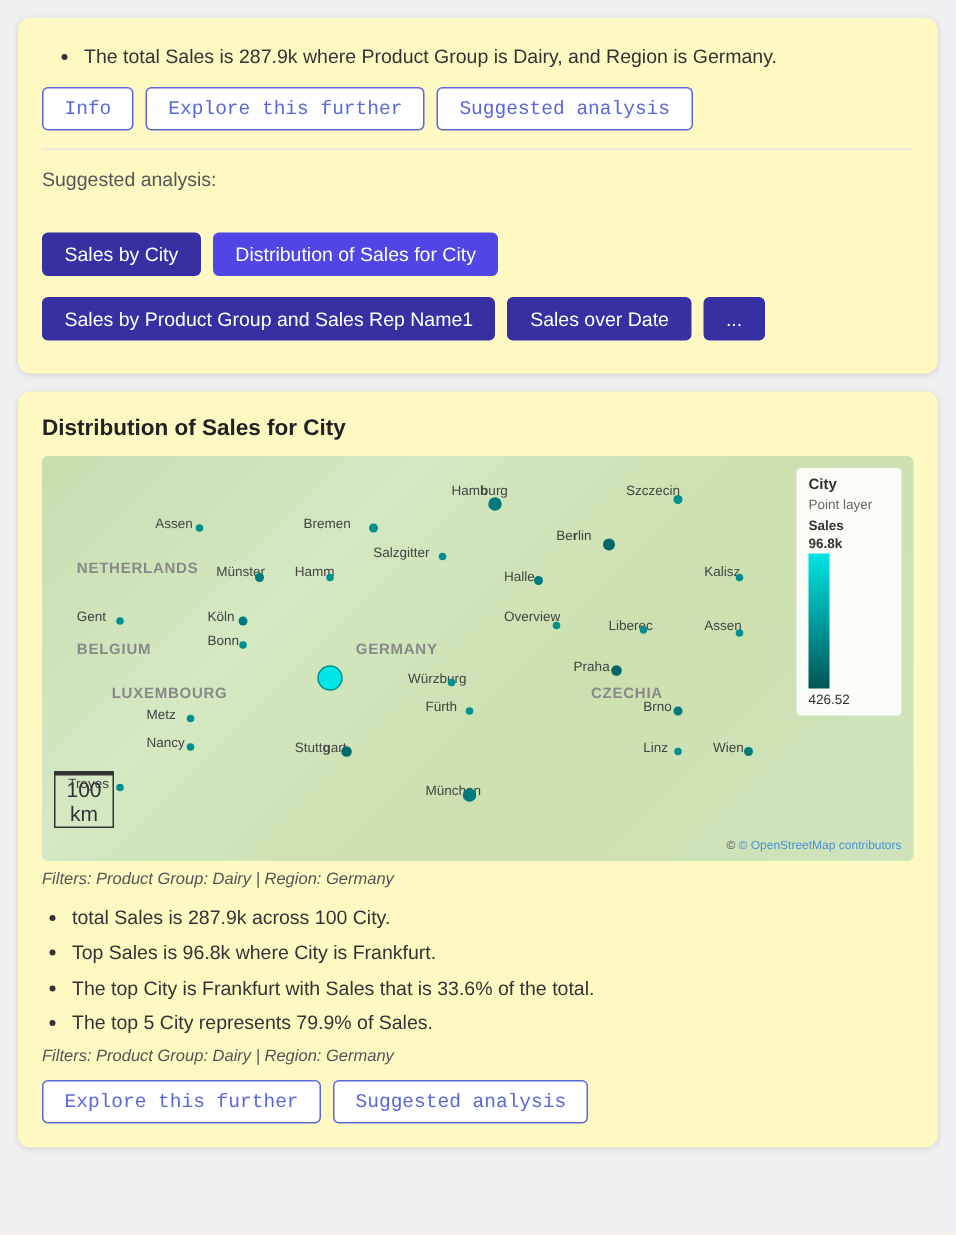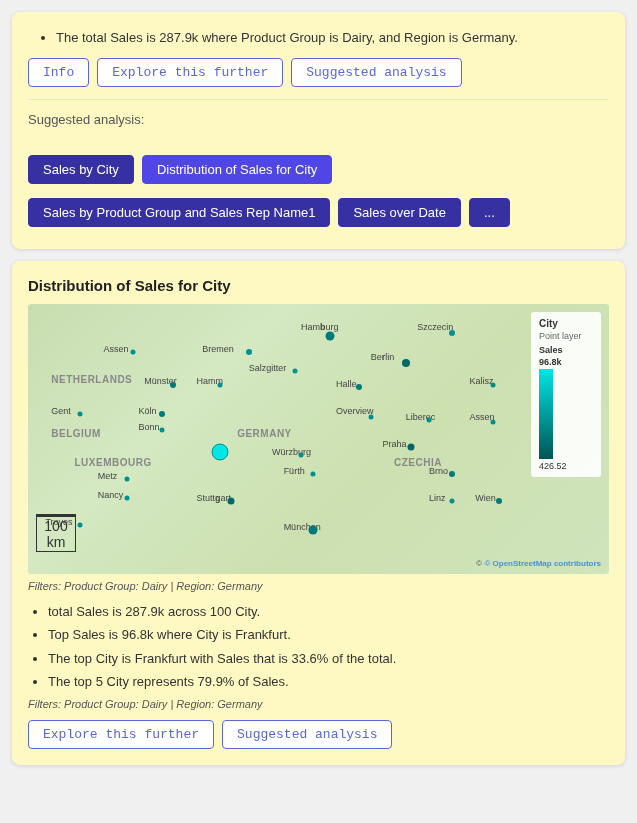--- a/index.html
+++ b/index.html
@@ -362,21 +362,21 @@
             <span style="font-size:9px;margin-top:2px;">426.52</span>
           </div>
         </div>
       </div>
 
       <div class="map-scale">
         <div style="border:1px solid #333;border-top:3px solid #333;width:40px;padding:1px 2px;font-size:14px;text-align:center;">100 km</div>
       </div>
 
       <div class="map-attribution">
-        © <span style="color:#4a90d9;font-weight:bold;">© OpenStreetMap contributors</span>
+        © <span style="color:#4a90d9;">© OpenStreetMap contributors</span>
       </div>
 
     </div>
   </div>
 
   <div class="map-filter-text">Filters: Product Group: Dairy | Region: Germany</div>
 
   <ul class="bullet-list">
     <li>total Sales is 287.9k across 100 City.</li>
     <li>Top Sales is 96.8k where City is Frankfurt.</li>

